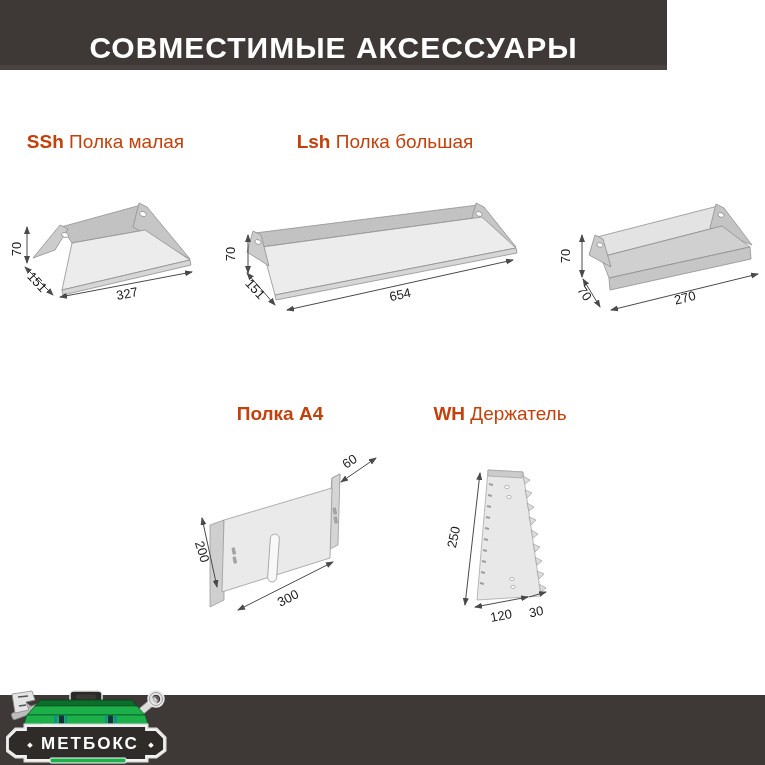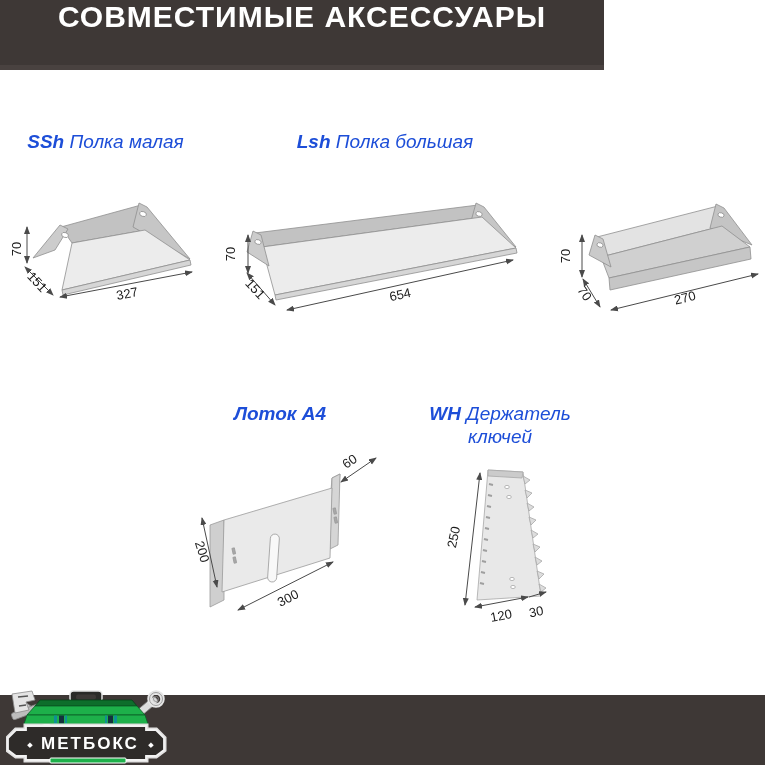--- a/index.html
+++ b/index.html
@@ -2,32 +2,32 @@
 <html><head>
 <meta charset="utf-8">
 <style>
   html,body{margin:0;padding:0;}
   body{
     width:765px;height:765px;position:relative;overflow:hidden;
     background:#ffffff;
     font-family:"Liberation Sans","DejaVu Sans",sans-serif;
   }
   .topbar{
-    position:absolute;left:0;top:0;width:604px;height:65px;
+    position:absolute;left:0;top:0;width:667px;height:65px;
     background:#3e3836;border-bottom:5px solid #494240;
-    display:flex;align-items:flex-start;justify-content:center;
+    display:flex;align-items:flex-end;justify-content:center;
   }
   .topbar h1{
     margin:0;color:#ffffff;font-size:30px;font-weight:bold;letter-spacing:1px;
   }
   .bottombar{
     position:absolute;left:0;top:695px;width:765px;height:70px;background:#3e3836;
   }
   .ptitle{
-    position:absolute;text-align:center;font-size:19px;color:#1d4ed8;line-height:23px;font-style:italic;
+    position:absolute;text-align:center;font-size:19px;color:#c2410c;line-height:23px;
   }
   .ptitle b{font-weight:bold;}
   .drawing{position:absolute;}
   svg text.dim{
     font-family:"Liberation Sans","DejaVu Sans",sans-serif;
     font-size:13px;fill:#1c1c1c;
   }
   .logo{position:absolute;left:6px;top:688px;z-index:5;}
 </style>
 </head>
@@ -44,27 +44,26 @@
 
 <div class="ptitle" style="left:260px;top:130px;width:250px">
   <b>Lsh</b>
   <span>Полка большая</span>
 </div>
 
 <div class="ptitle" style="left:555px;top:126px;width:210px">
 </div>
 
 <div class="ptitle" style="left:180px;top:402px;width:200px">
-  <b>Лоток А4</b>
+  <b>Полка А4</b>
 </div>
 
 <div class="ptitle" style="left:400px;top:402px;width:200px">
   <div><b>WH</b>
   <span>Держатель</span></div>
-  <div>ключей</div>
 </div>
 
 <svg class="drawing" style="left:8px;top:192px" width="200" height="120" viewBox="0 0 200 120">
   <defs>
     <marker id="m1e" markerWidth="8" markerHeight="8" refX="7" refY="3" orient="auto" markerUnits="userSpaceOnUse">
         <path d="M0,0L8,3L0,6z" fill="#4a4a4a"></path>
       </marker>
     <marker id="m1s" markerWidth="8" markerHeight="8" refX="1" refY="3" orient="auto" markerUnits="userSpaceOnUse">
         <path d="M8,0L0,3L8,6z" fill="#4a4a4a"></path>
       </marker>

